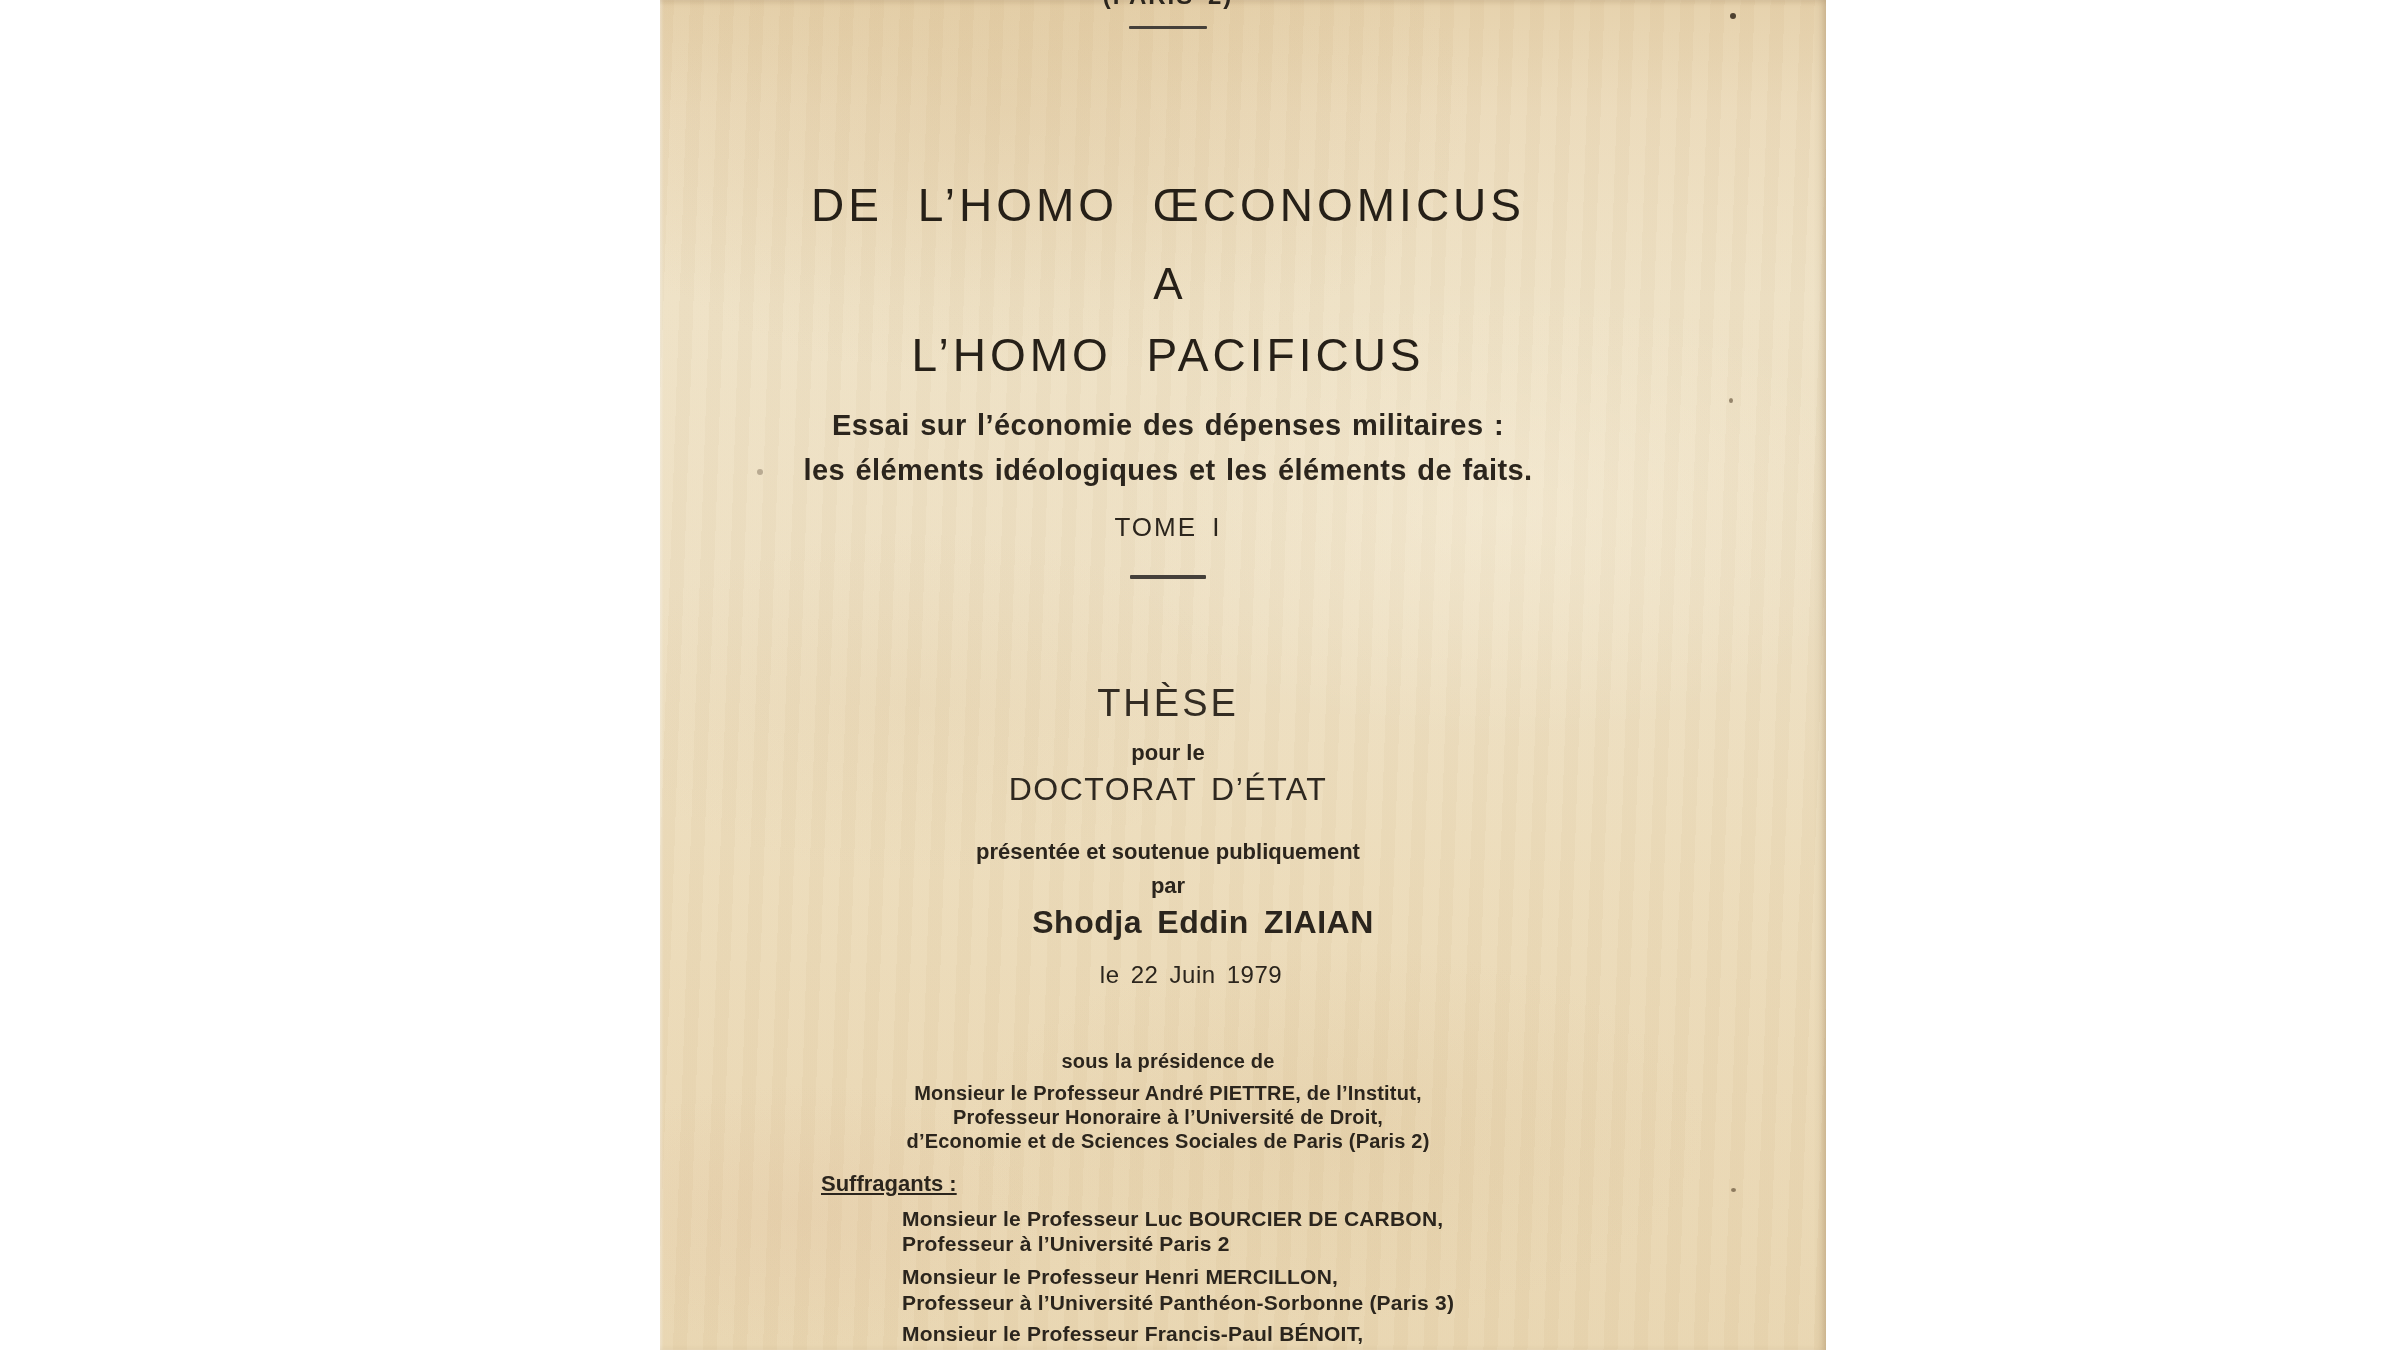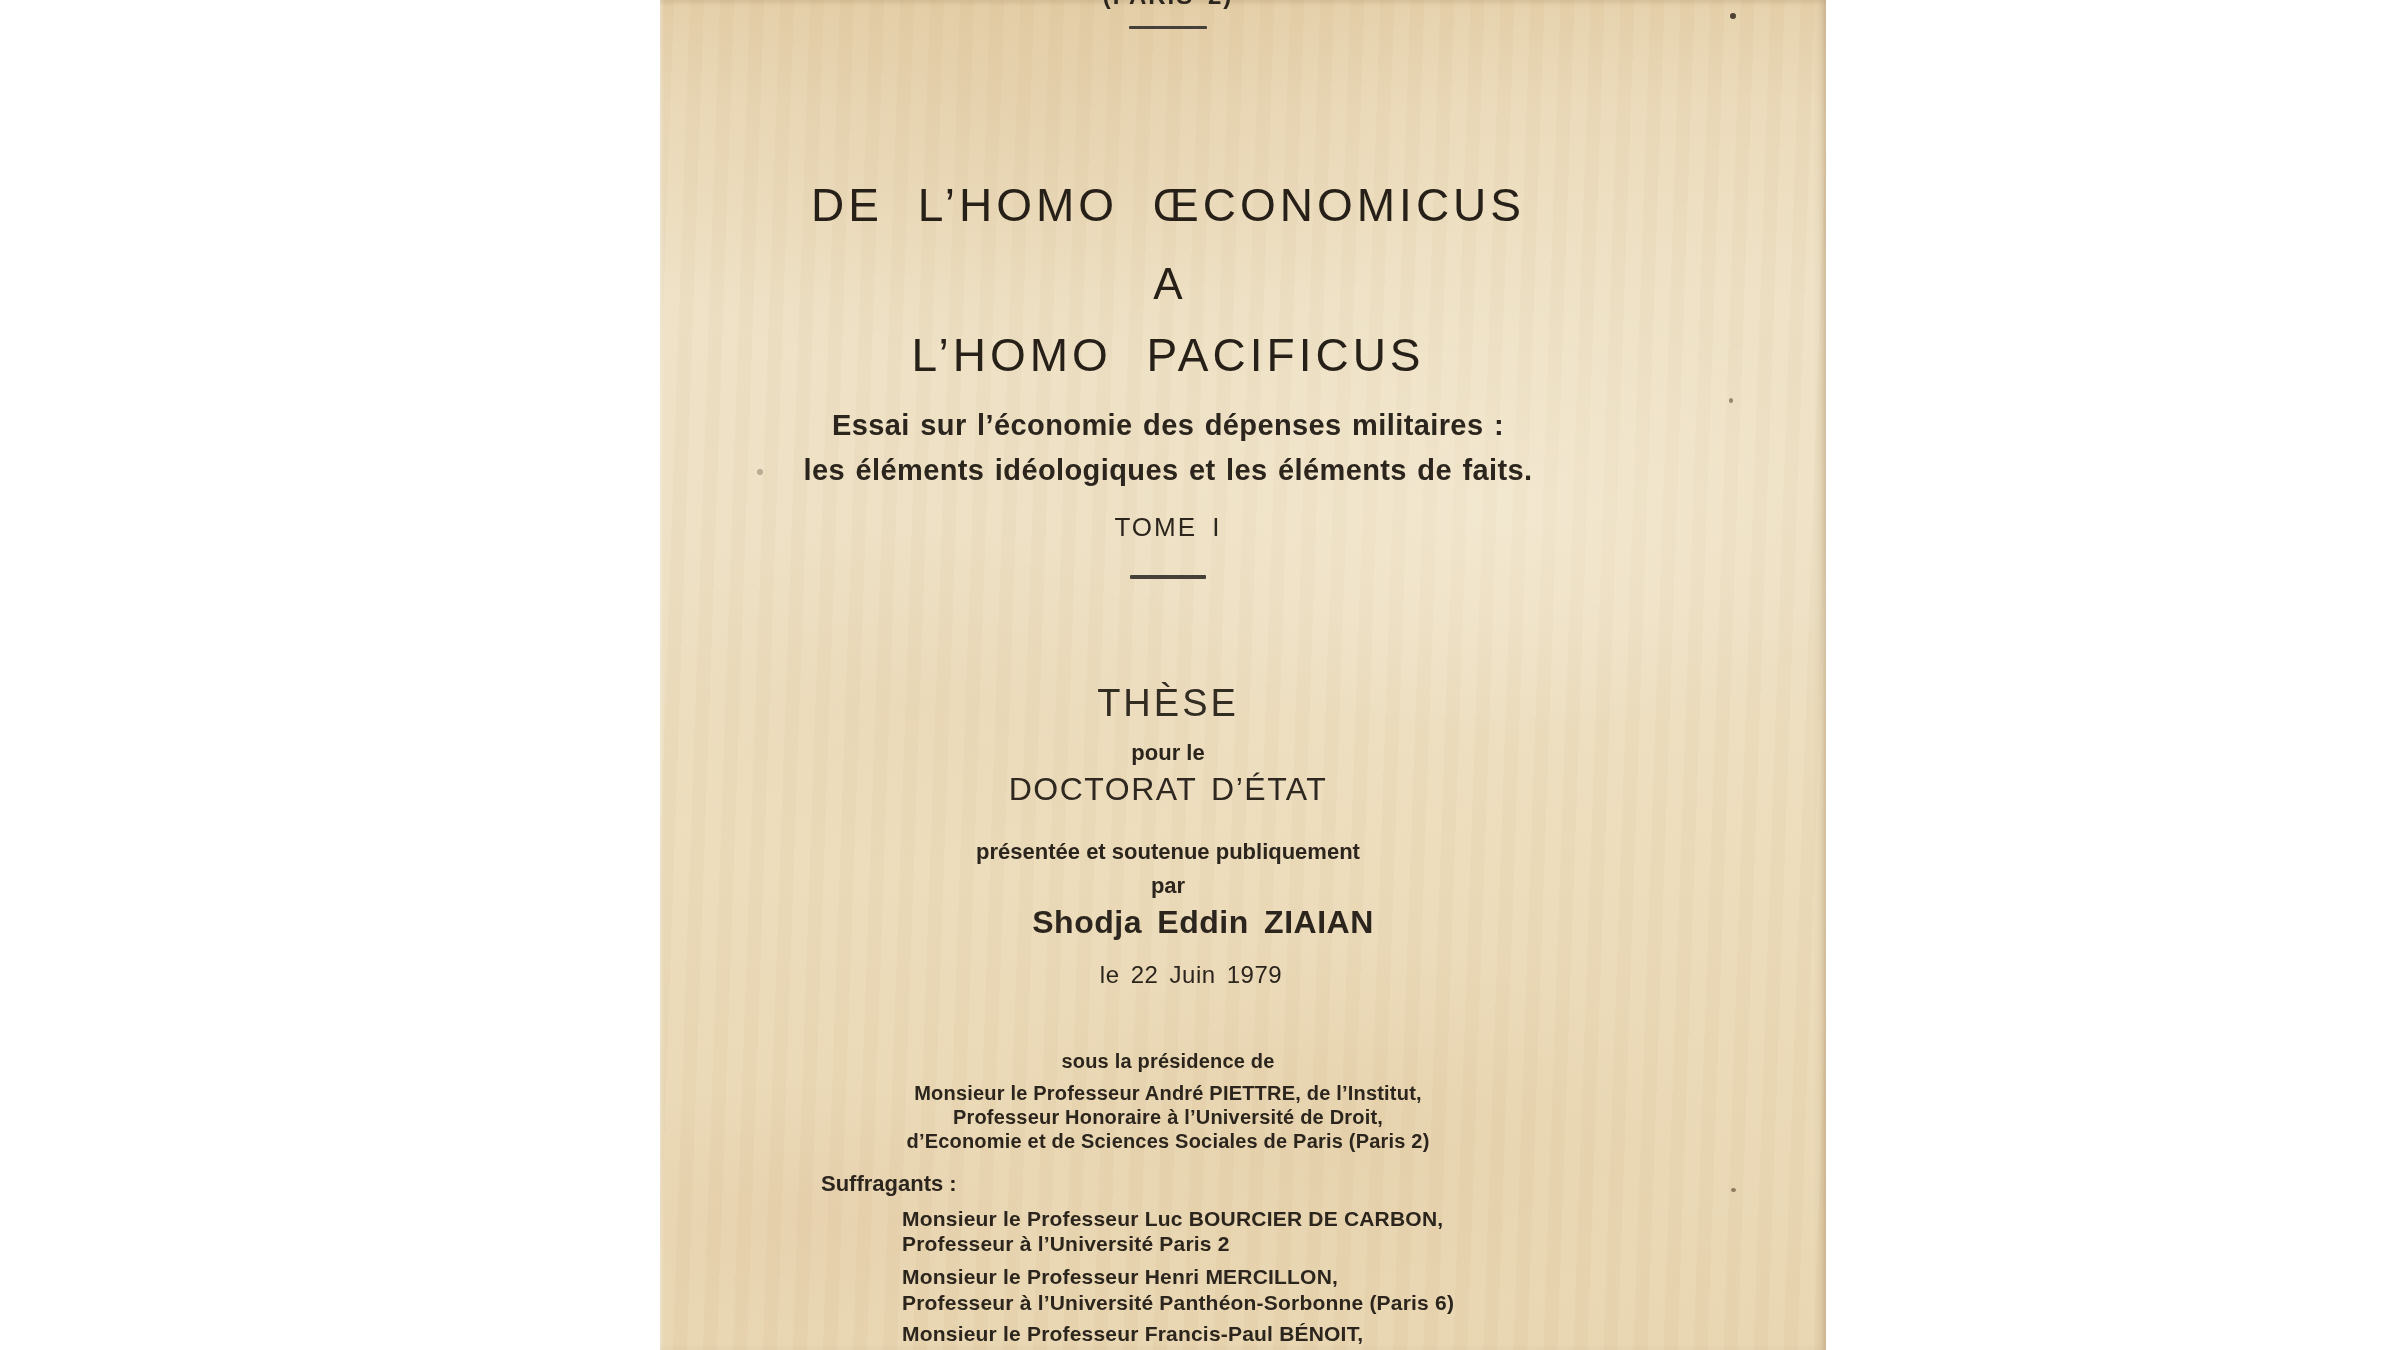--- a/index.html
+++ b/index.html
@@ -95,27 +95,27 @@
     <div class="cline t-small" style="top:875px;">par</div>
     <div class="cline t-small" style="top:841px;">présentée et soutenue publiquement</div>
     <div class="cline t-author" style="top:906px;">Shodja Eddin ZIAIAN</div>
     <div class="cline t-date" style="top:963px;">le 22 Juin 1979</div>
 
     <div class="cline t-body" style="top:1051px;">sous la présidence de</div>
     <div class="cline t-body" style="top:1083px;">Monsieur le Professeur André PIETTRE, de l’Institut,</div>
     <div class="cline t-body" style="top:1107px;">Professeur Honoraire à l’Université de Droit,</div>
     <div class="cline t-body" style="top:1131px;">d’Economie et de Sciences Sociales de Paris (Paris 2)</div>
 
-    <div class="lline t-small" style="left:161px; top:1173px;">Suffragants :</div>
+    <div class="lline t-small" style="left:161px; top:1173px;text-decoration:underline;">Suffragants :</div>
 
     <div class="lline t-jury" style="left:242px; top:1208px;">Monsieur le Professeur Luc BOURCIER DE CARBON,</div>
     <div class="lline t-jury" style="left:242px; top:1233px;">Professeur à l’Université Paris 2</div>
 
     <div class="lline t-jury" style="left:242px; top:1266px;">Monsieur le Professeur Henri MERCILLON,</div>
-    <div class="lline t-jury" style="left:242px; top:1292px;">Professeur à l’Université Panthéon-Sorbonne (Paris 6)</div>
+    <div class="lline t-jury" style="left:242px; top:1292px;">Professeur à l’Université Panthéon-Sorbonne (Paris 3)</div>
 
     <div class="lline t-jury" style="left:242px; top:1323px;">Monsieur le Professeur Francis-Paul BÉNOIT,</div>
 
     <div class="speck" style="left:1070px; top:13px;  width:6px; height:6px; background:rgba(50,40,28,0.85);"></div>
     <div class="speck" style="left:1069px; top:398px; width:4px; height:5px; background:rgba(90,72,48,0.6);"></div>
     <div class="speck" style="left:1071px; top:1188px; width:5px; height:4px; background:rgba(80,62,40,0.6);"></div>
     <div class="speck" style="left:97px;  top:469px; width:6px; height:6px; background:rgba(120,105,85,0.45);"></div>
   </div>
 </div>
 

